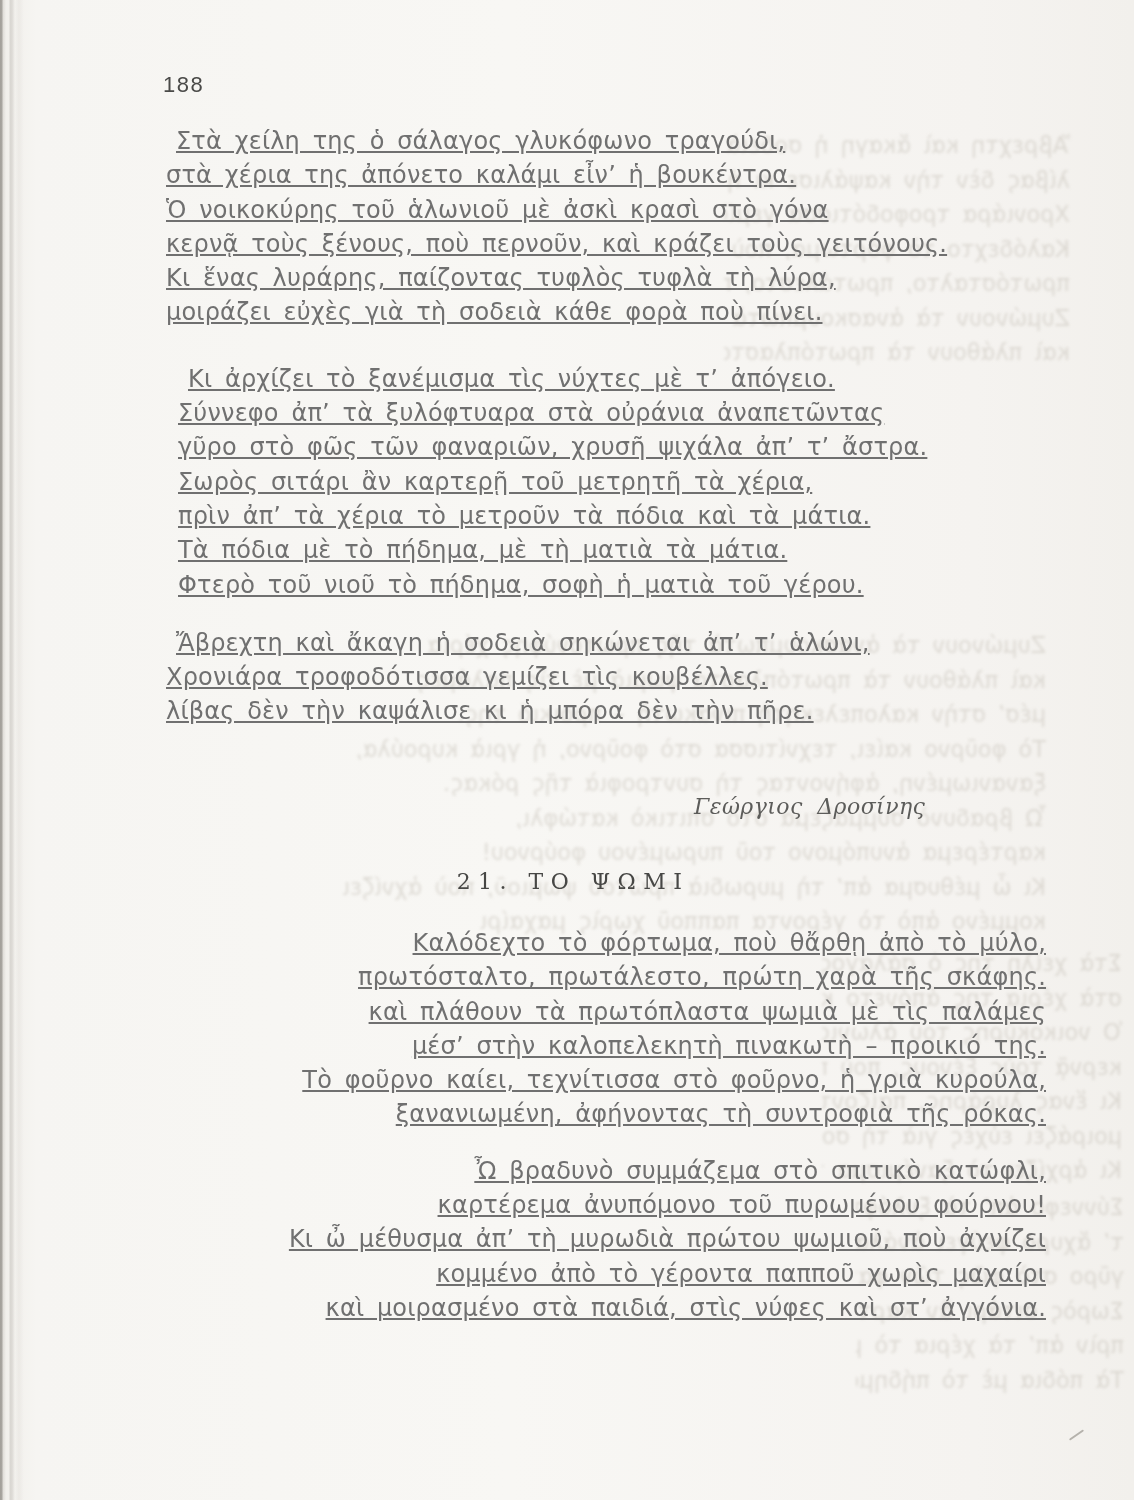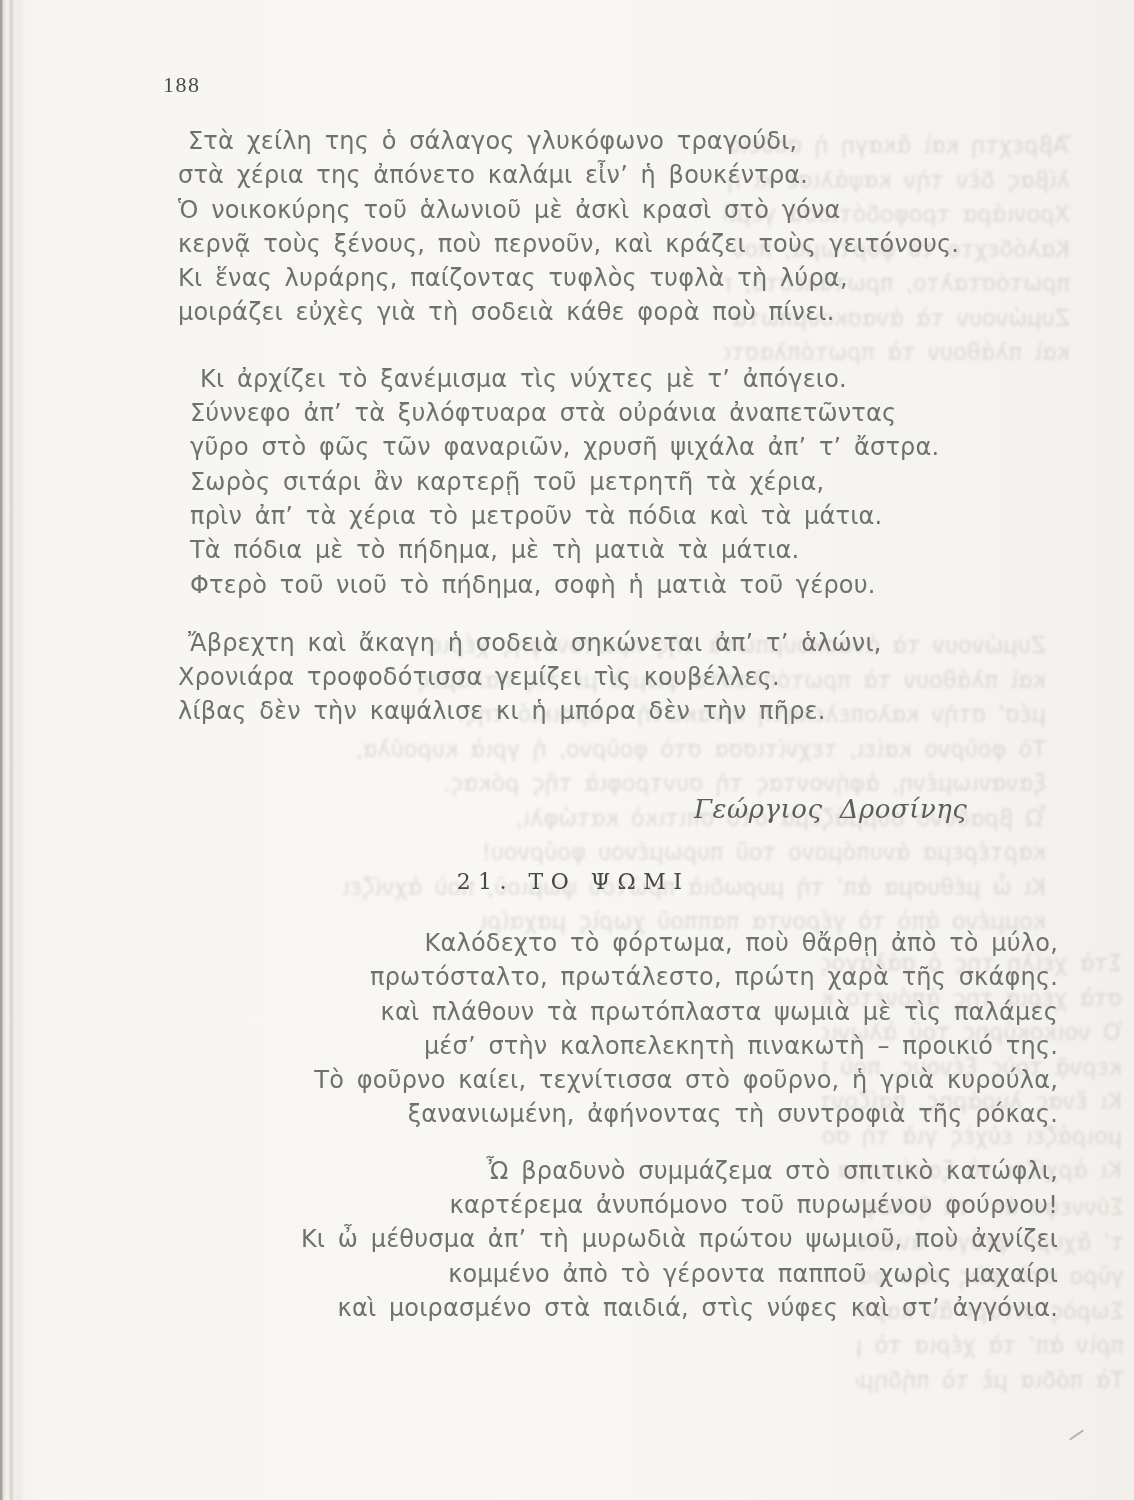--- a/index.html
+++ b/index.html
@@ -26,37 +26,37 @@
   .bleed{
     position:absolute;
     transform:scaleX(-1);
     filter:blur(1.6px);
     font-size:22.5px;line-height:34.5px;
     color:#c7c2b9;opacity:.52;
     word-spacing:.22em;white-space:nowrap;overflow:hidden;
   }
   .pageno{
     position:absolute;left:163px;top:72px;
-    font-family:Liberation Serif, serif;
+    font-family:Liberation Sans, sans-serif;
     font-size:22px;letter-spacing:1.5px;color:#4a4a48;
   }
   .poem{
-    position:absolute;left:178px;width:880px;
+    position:absolute;left:166px;width:880px;
     font-size:24px;line-height:34.3px;
-    color:#707070;letter-spacing:.2px;word-spacing:.2em;
+    color:#707070;letter-spacing:.2px;word-spacing:.2em;text-decoration:underline;
   }
   .line{white-space:nowrap;}
   .line.indent{padding-left:10px;}
   #poem1 .stanza{margin-bottom:32px;}
   #poem1 .stanza:nth-child(2){margin-bottom:24px;margin-left:12px;}
   #poem2 .stanza{margin-bottom:22px;text-align:right;}
   .author{
     position:absolute;left:694px;top:794px;
     font-family:"DejaVu Serif",serif;font-style:italic;
-    font-size:26px;color:#5c5c5a;word-spacing:.32em;letter-spacing:.02em;
+    font-size:22px;color:#5c5c5a;word-spacing:.32em;letter-spacing:.02em;
   }
   .title{
     position:absolute;top:869px;left:0;width:100%;margin:0;
     text-align:center;transform:translateX(6px);
     font-family:"DejaVu Serif",serif;font-weight:400;
     font-size:22px;letter-spacing:.34em;color:#474745;
   }
   .scratch{
     position:absolute;left:1068px;top:1434px;width:17px;height:2px;
     background:#b5b2ac;transform:rotate(-35deg);border-radius:2px;

